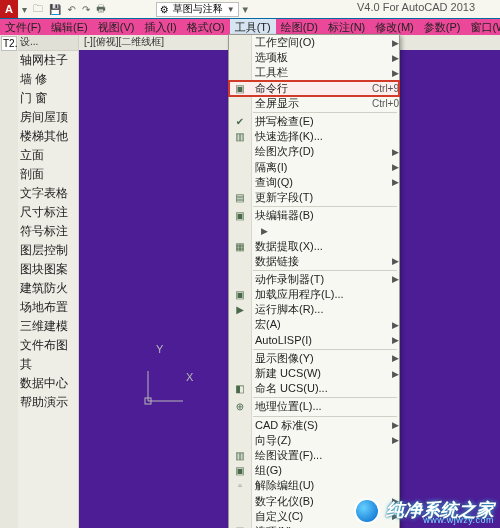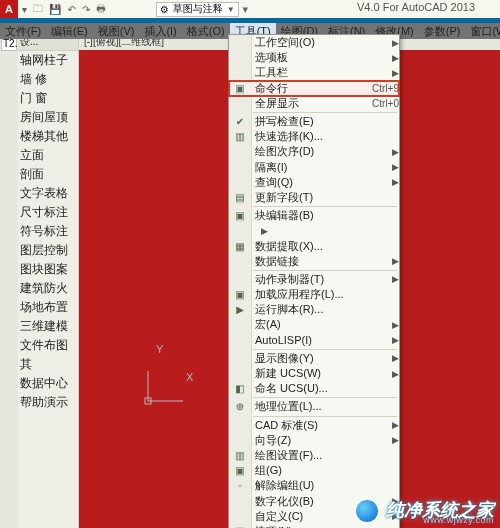--- a/index.html
+++ b/index.html
@@ -7,33 +7,33 @@
   
   .titlebar{position:absolute;left:0;top:0;width:100%;height:18px;background:#f7f7ef;display:flex;align-items:center;z-index:5;}
   .titlebar .logo{width:18px;height:18px;background:#c01818;color:#fff;font-weight:bold;display:flex;align-items:center;justify-content:center;font-size:11px;}
   .titlebar .tb-icons{display:flex;align-items:center;margin-left:4px;gap:6px;color:#5c6a5c;}
   .titlebar .tb-icons span{font-size:10px;}
   .titlebar .ws-combo{margin-left:50px;display:flex;align-items:center;border:1px solid #bdbdbd;background:#fff;height:13px;padding:0 3px;font-size:10px;gap:4px;}
   .titlebar .ws-combo .chev{font-size:8px;color:#555;}
   .titlebar .tb-icons2{margin-left:4px;display:flex;gap:2px;color:#5c6a5c;}
   .titlebar .ver{position:absolute;right:25px;top:1px;color:#555;font-size:11px;}
   
-  .menubar{position:absolute;left:0;top:18px;width:100%;height:16px;background:#737373;display:flex;align-items:center;z-index:5;border-top:5px solid #0369a1;}
+  .menubar{position:absolute;left:0;top:18px;width:100%;height:16px;background:#ec4899;display:flex;align-items:center;z-index:5;border-top:1px solid #0369a1;}
   .menubar .mlogo{width:18px;height:16px;}
   .menubar .mi{padding:0 5px;line-height:16px;font-size:11px;color:#222;white-space:nowrap;}
   .menubar .mi.active{background:#d7e4f2;text-align:right;}
   
   .doctab{position:absolute;left:0;top:34px;width:18px;height:100%;background:#e7e7de;z-index:4;}
   .doctab .tab{background:#fff;border:1px solid #bfbfbf;font-size:10px;padding:1px 1px;margin:2px 1px;}
   
   .sidebar{position:absolute;left:18px;top:34px;width:60px;bottom:0;background:#eeeee6;border-right:1px solid #cfcfc5;z-index:4;}
   .sidebar .sbtitle{background:#e0e0d6;font-size:10px;padding:1px 2px;border-bottom:1px solid #cfcfc5;color:#333;}
   .sidebar .sbi{font-size:12px;padding:1px 2px;color:#222;white-space:nowrap;overflow:hidden;cursor:default;}
   
-  .canvas{position:absolute;left:78px;top:34px;right:0;bottom:0;background:#b91c1c;z-index:1;text-decoration:underline;}
+  .canvas{position:absolute;left:78px;top:34px;right:0;bottom:0;background:#4c1d95;z-index:1;text-decoration:underline;}
   .tabs-top{position:absolute;left:0;top:0;right:0;height:16px;background:#e7e7de;color:#333;font-size:10px;padding-left:6px;line-height:16px;}
   .ucs{position:absolute;left:60px;bottom:115px;color:#b8b8b8;font-size:11px;}
   .ucs .y{position:absolute;left:18px;top:-28px;}
   .ucs .x{position:absolute;left:48px;top:0px;}
   .ucs svg{overflow:visible;}
   
   .menu{position:absolute;left:228px;top:34px;width:170px;background:#f8f8f2;border:1px solid #9a9a90;box-shadow:2px 2px 4px rgba(0,0,0,.3);z-index:20;font-size:11px;color:#222;}
   .menu .iconcol{position:absolute;left:0;top:0;bottom:0;width:22px;background:#ecece2;border-right:1px solid #d8d8ce;}
   .menu .row{position:relative;display:flex;align-items:center;height:15.2px;padding-left:26px;white-space:nowrap;}
   .menu .row .lbl{flex:1;}

